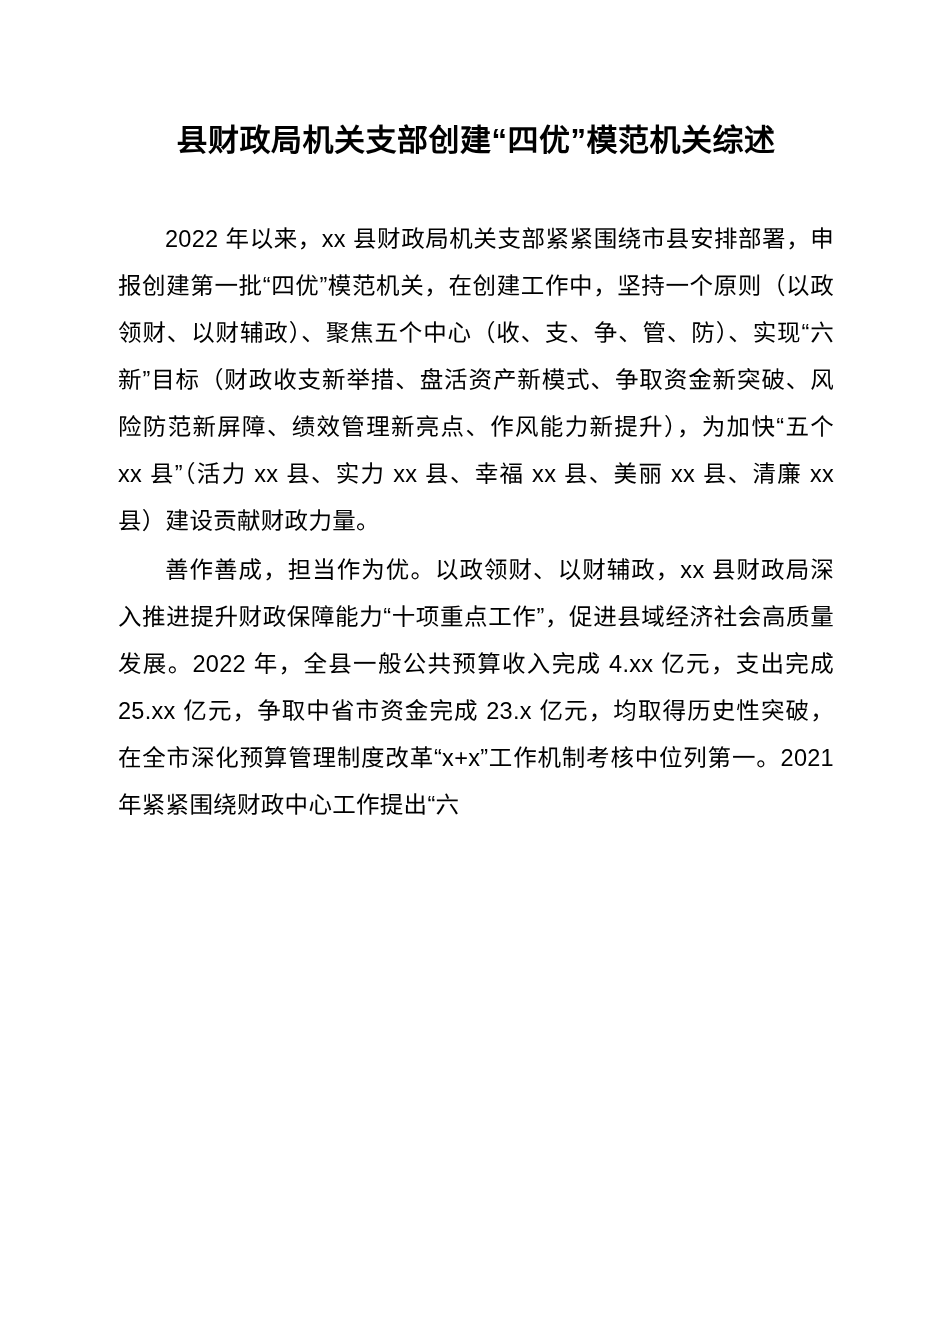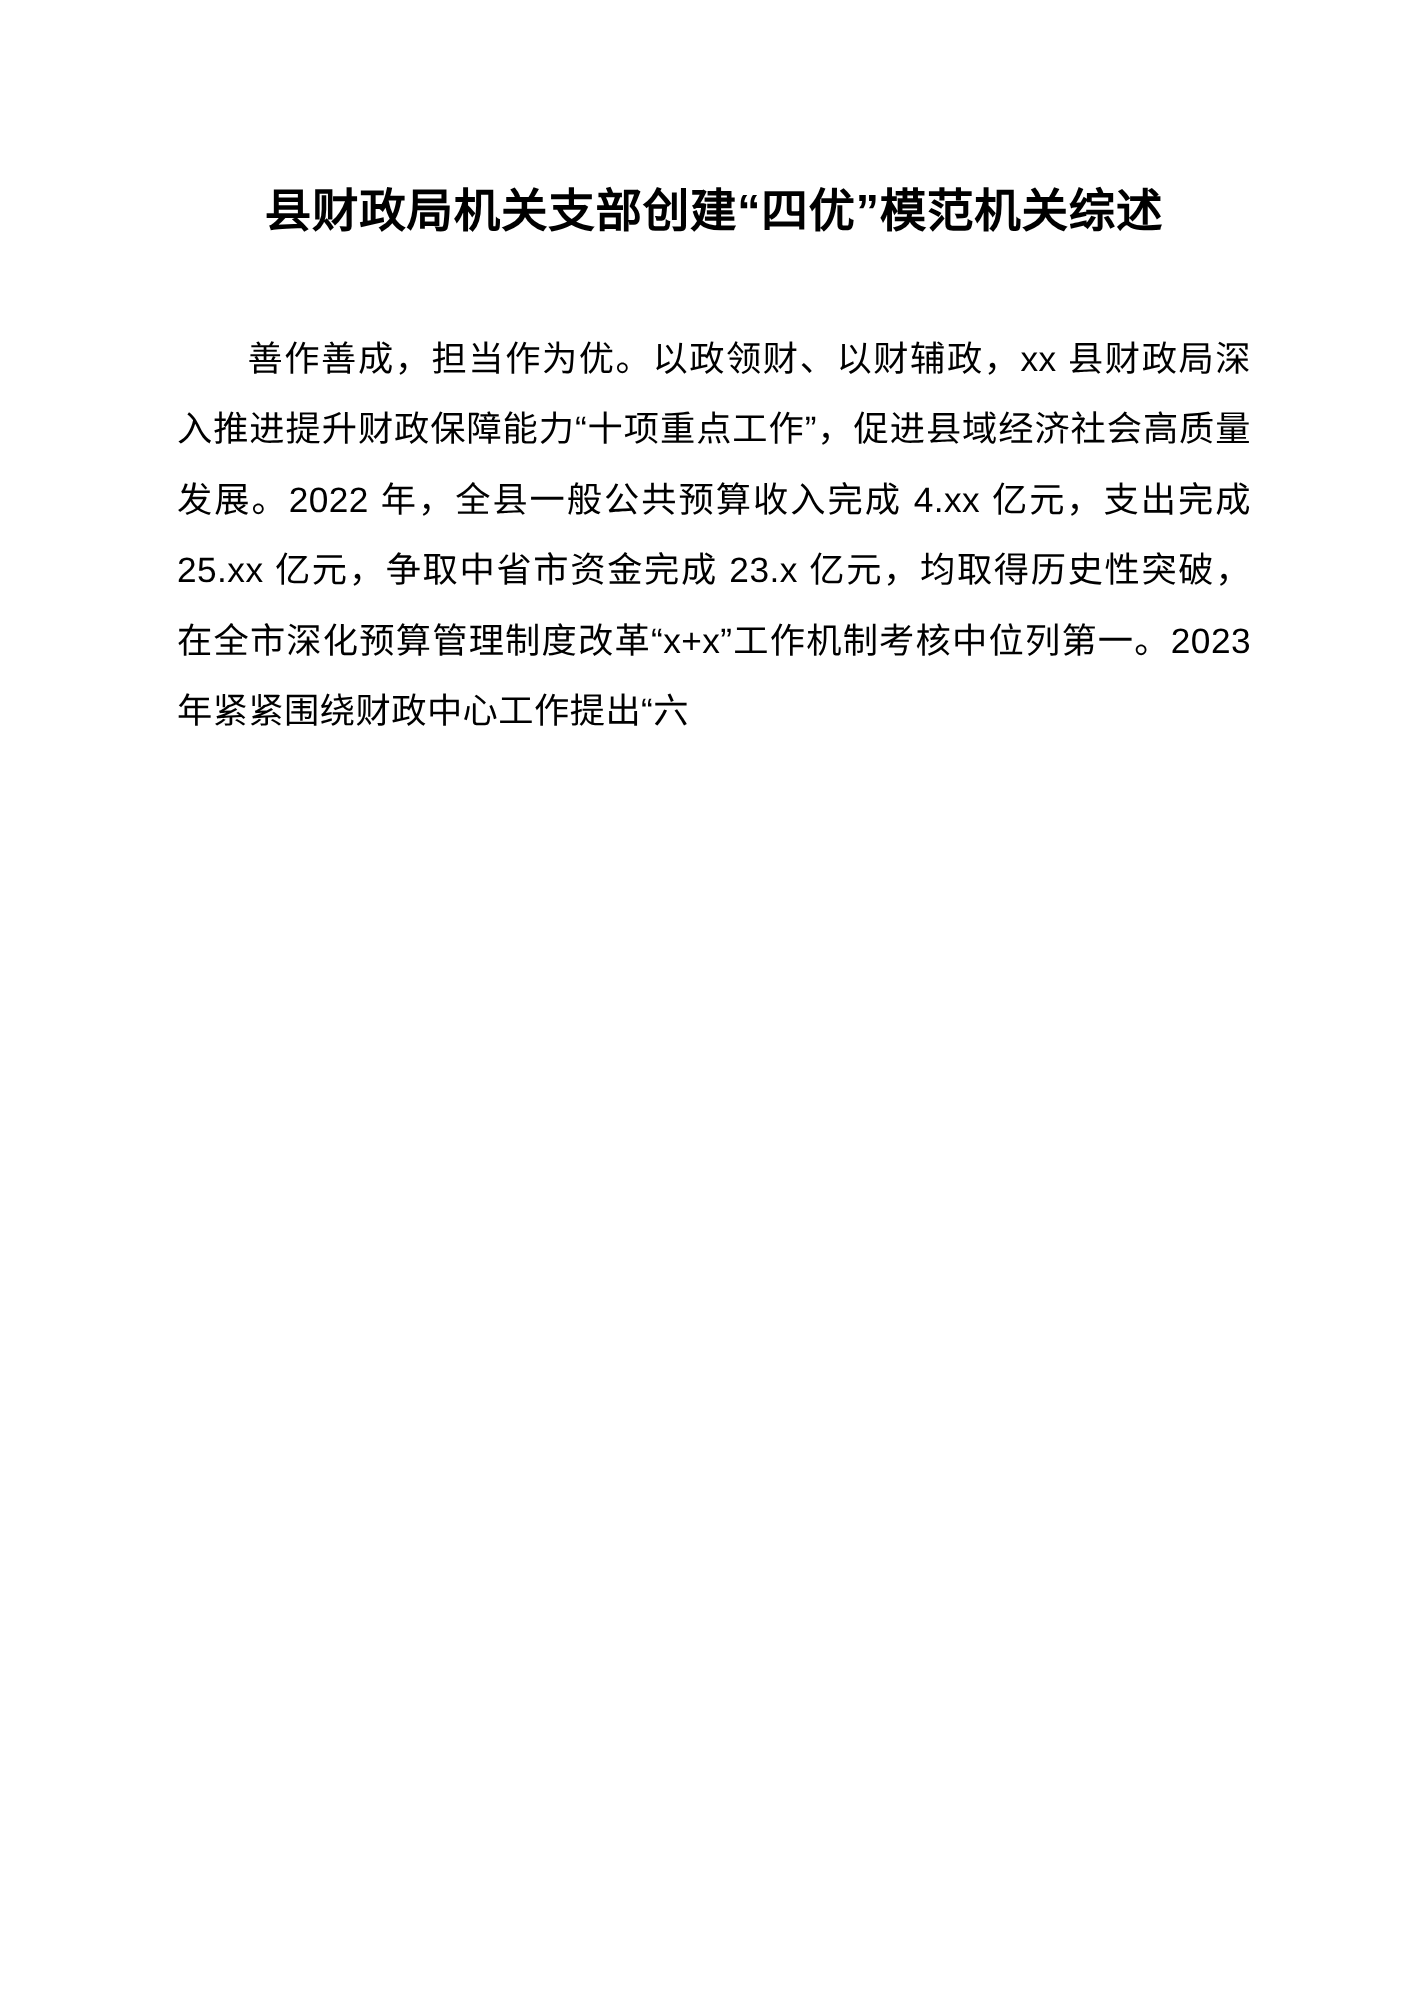--- a/index.html
+++ b/index.html
@@ -49,15 +49,16 @@
   .para:last-child {
     margin-bottom: 0;
   }
 </style>
 </head>
 <body>
 
 <div class="page">
   <div class="content">
     <h1 class="doc-title">县财政局机关支部创建“四优”模范机关综述</h1>
-    <p class="para">善作善成，担当作为优。以政领财、以财辅政，xx 县财政局深入推进提升财政保障能力“十项重点工作”，促进县域经济社会高质量发展。2022 年，全县一般公共预算收入完成 4.xx 亿元，支出完成 25.xx 亿元，争取中省市资金完成 23.x 亿元，均取得历史性突破，在全市深化预算管理制度改革“x+x”工作机制考核中位列第一。2023 年紧紧围绕财政中心工作提出“六</p>
+    <p class="para">2022 年以来，xx 县财政局机关支部紧紧围绕市县安排部署，申报创建第一批“四优”模范机关，在创建工作中，坚持一个原则（以政领财、以财辅政）、聚焦五个中心（收、支、争、管、防）、实现“六新”目标（财政收支新举措、盘活资产新模式、争取资金新突破、风险防范新屏障、绩效管理新亮点、作风能力新提升），为加快“五个 xx 县”（活力 xx 县、实力 xx 县、幸福 xx 县、美丽 xx 县、清廉 xx 县）建设贡献财政力量。</p>
+    <p class="para">善作善成，担当作为优。以政领财、以财辅政，xx 县财政局深入推进提升财政保障能力“十项重点工作”，促进县域经济社会高质量发展。2022 年，全县一般公共预算收入完成 4.xx 亿元，支出完成 25.xx 亿元，争取中省市资金完成 23.x 亿元，均取得历史性突破，在全市深化预算管理制度改革“x+x”工作机制考核中位列第一。2021 年紧紧围绕财政中心工作提出“六</p>
   </div>
 </div>
 
 </body></html>

